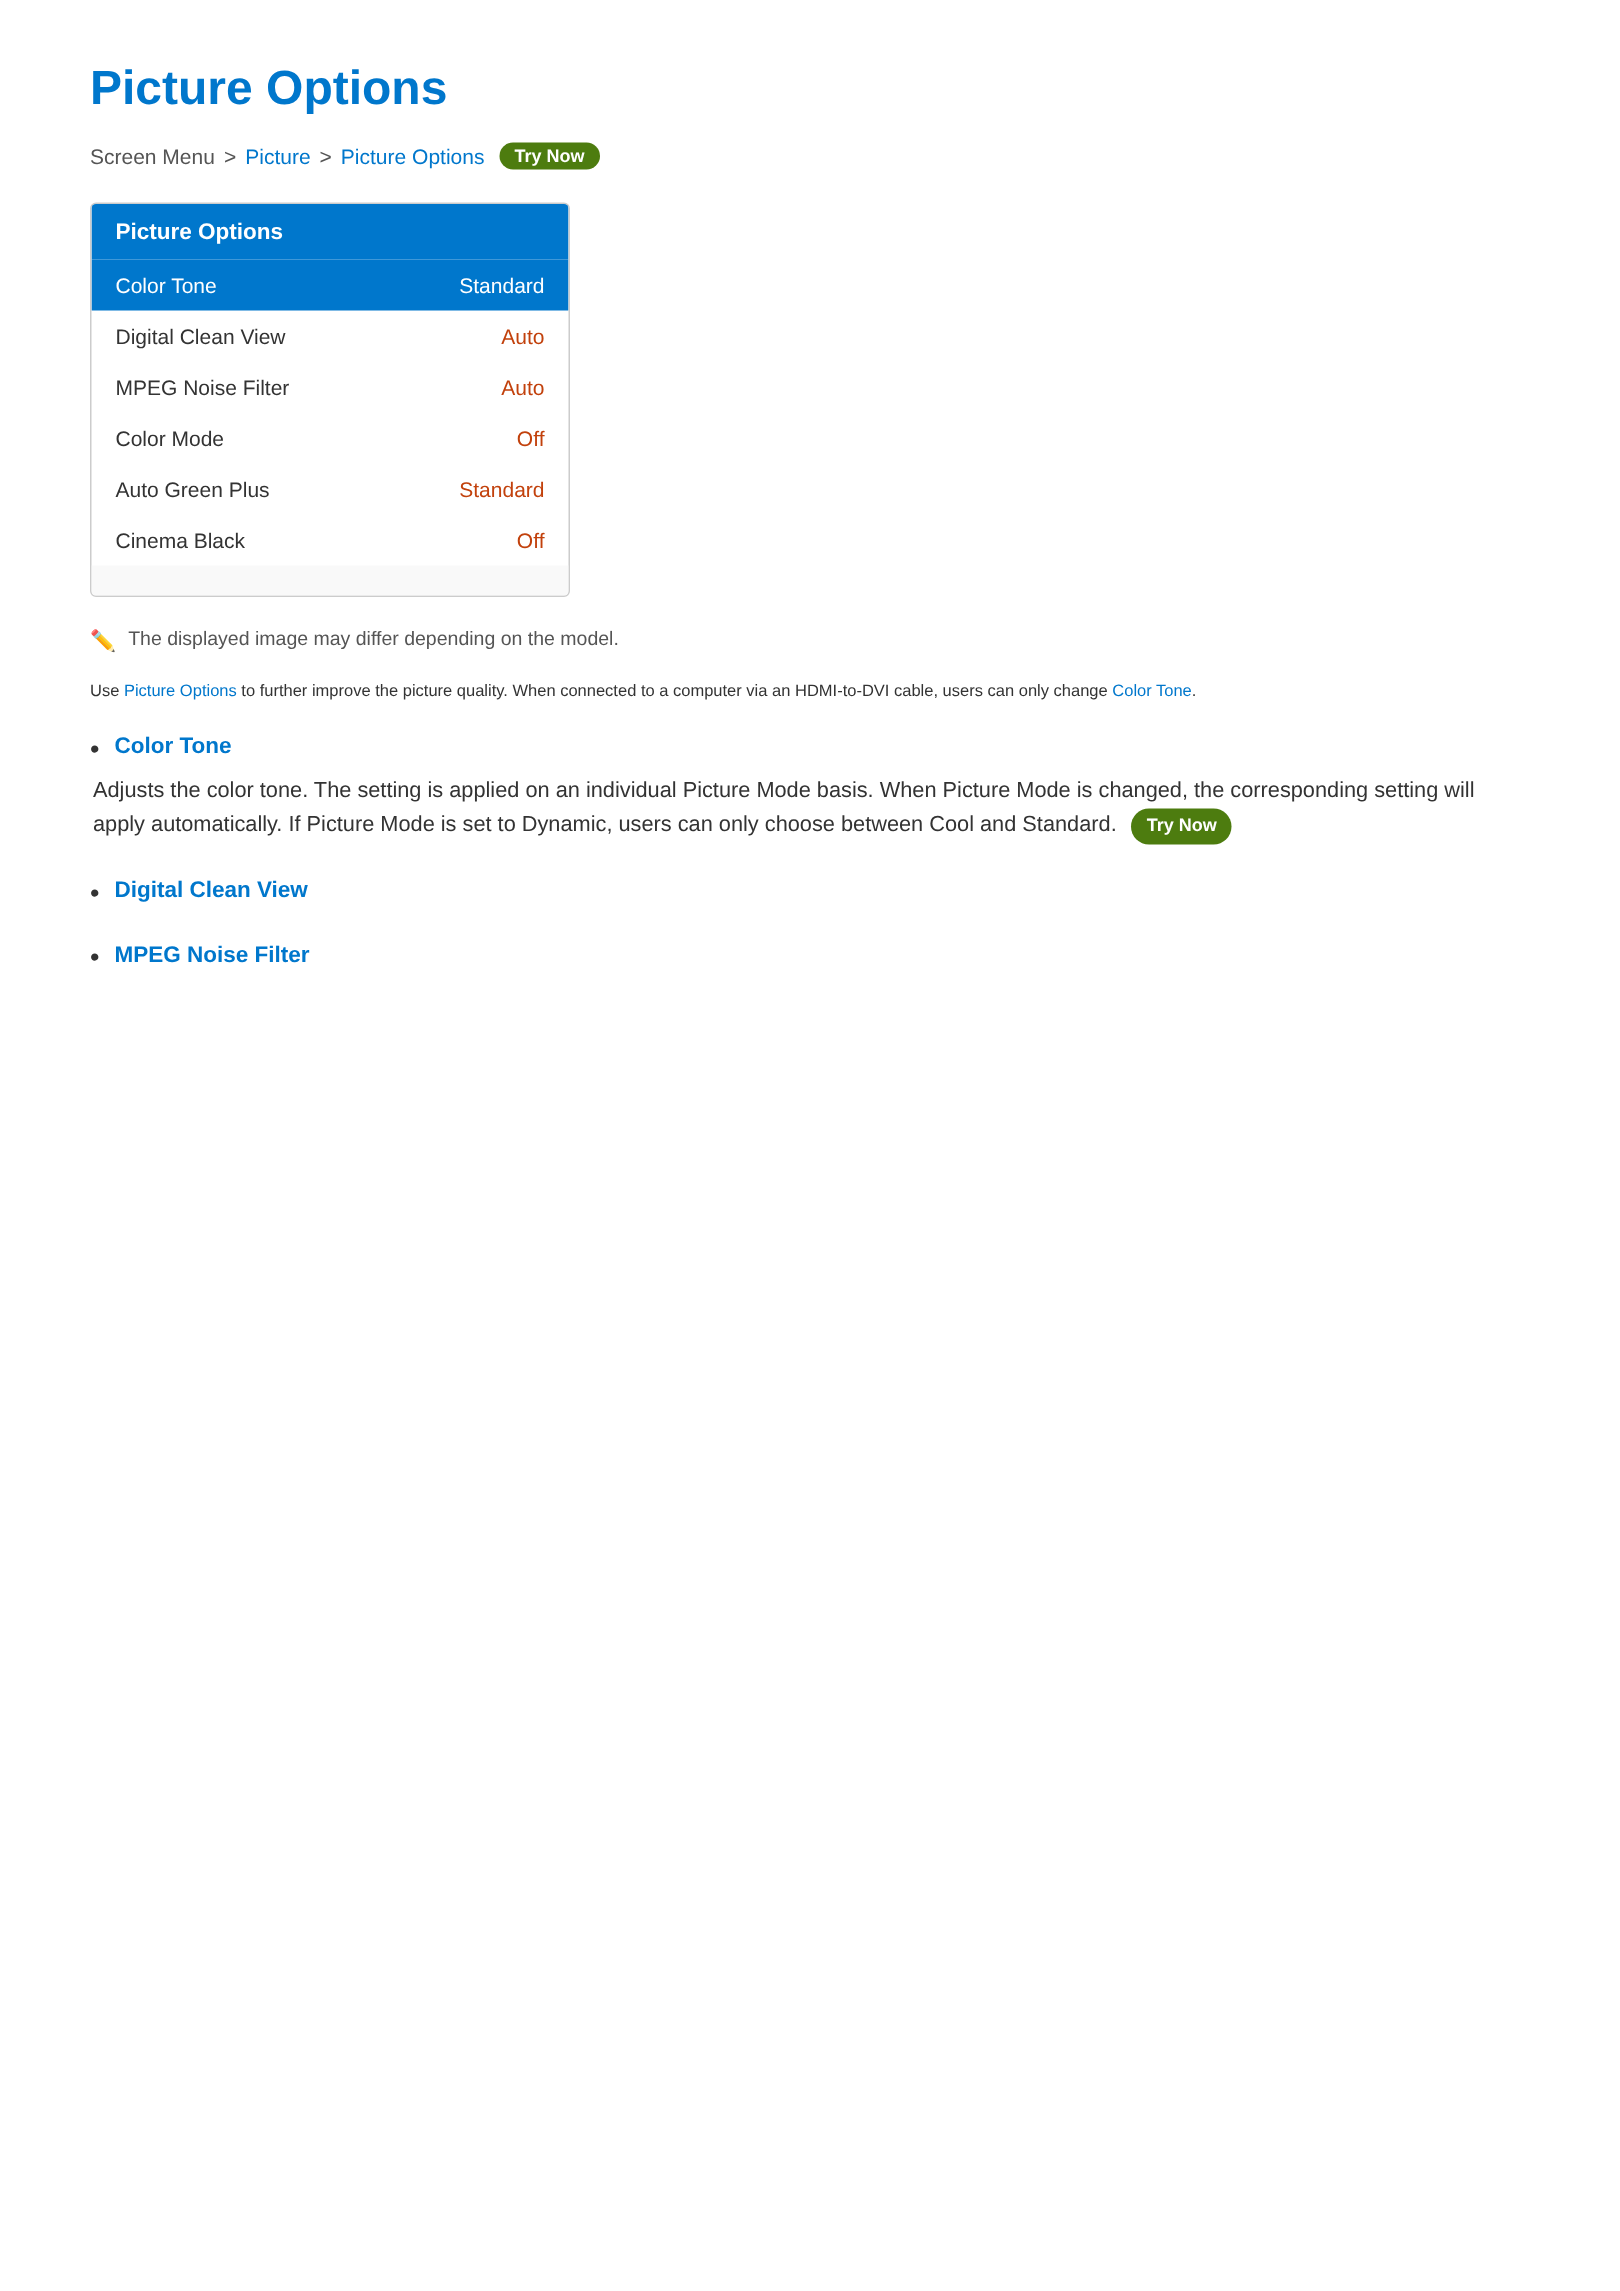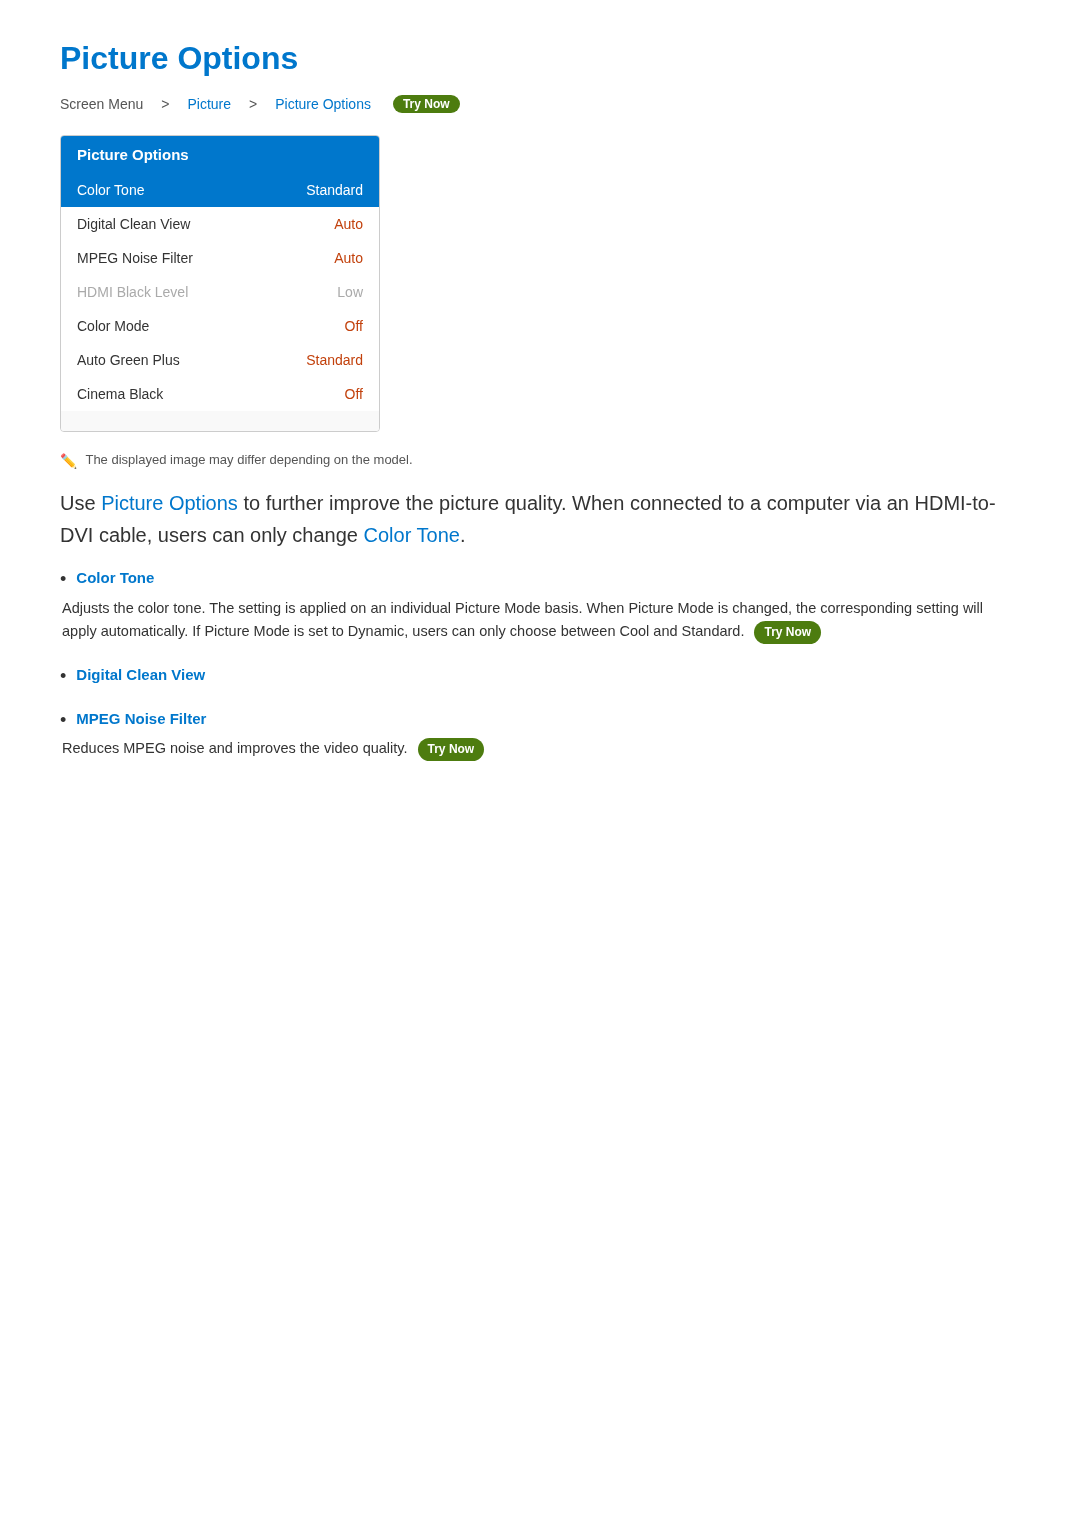--- a/index.html
+++ b/index.html
@@ -19,21 +19,21 @@
       font-weight: bold;
       margin-bottom: 18px;
     }
 
     .breadcrumb {
       font-size: 14px;
       color: #555;
       margin-bottom: 22px;
       display: flex;
       align-items: center;
-      gap: 16px;
+      gap: 4px;
     }
 
     .breadcrumb .link {
       color: #0077cc;
     }
 
     .breadcrumb .separator {
       color: #555;
       margin: 0 2px;
     }
@@ -120,21 +120,21 @@
     }
 
     .pencil-icon {
       font-size: 14px;
       color: #888;
       margin-top: 1px;
     }
 
     
     .body-text {
-      font-size: 20px;
+      font-size: 11px;
       line-height: 1.6;
       color: #333;
       margin-bottom: 18px;
     }
 
     .body-text .link {
       color: #0077cc;
     }
 
     
@@ -192,24 +192,20 @@
     <span class="value">Standard</span>
   </div>
   <div class="menu-row">
     <span class="label">Digital Clean View</span>
     <span class="value">Auto</span>
   </div>
   <div class="menu-row">
     <span class="label">MPEG Noise Filter</span>
     <span class="value">Auto</span>
   </div>
-  <div class="menu-row disabled">
-    <span class="label">HDMI Black Level</span>
-    <span class="value">Low</span>
-  </div>
   <div class="menu-row">
     <span class="label">Color Mode</span>
     <span class="value">Off</span>
   </div>
   <div class="menu-row">
     <span class="label">Auto Green Plus</span>
     <span class="value">Standard</span>
   </div>
   <div class="menu-row">
     <span class="label">Cinema Black</span>
@@ -242,16 +238,13 @@
     <span class="bullet-dot">•</span>
     <span class="bullet-heading">Digital Clean View</span>
   </div>
 </div>
 
 <div class="bullet-section">
   <div class="bullet-item">
     <span class="bullet-dot">•</span>
     <span class="bullet-heading">MPEG Noise Filter</span>
   </div>
-  <p class="bullet-desc">
-    Reduces MPEG noise and improves the video quality. <span class="try-now-badge">Try Now</span>
-  </p>
 </div>
 
 </body></html>

